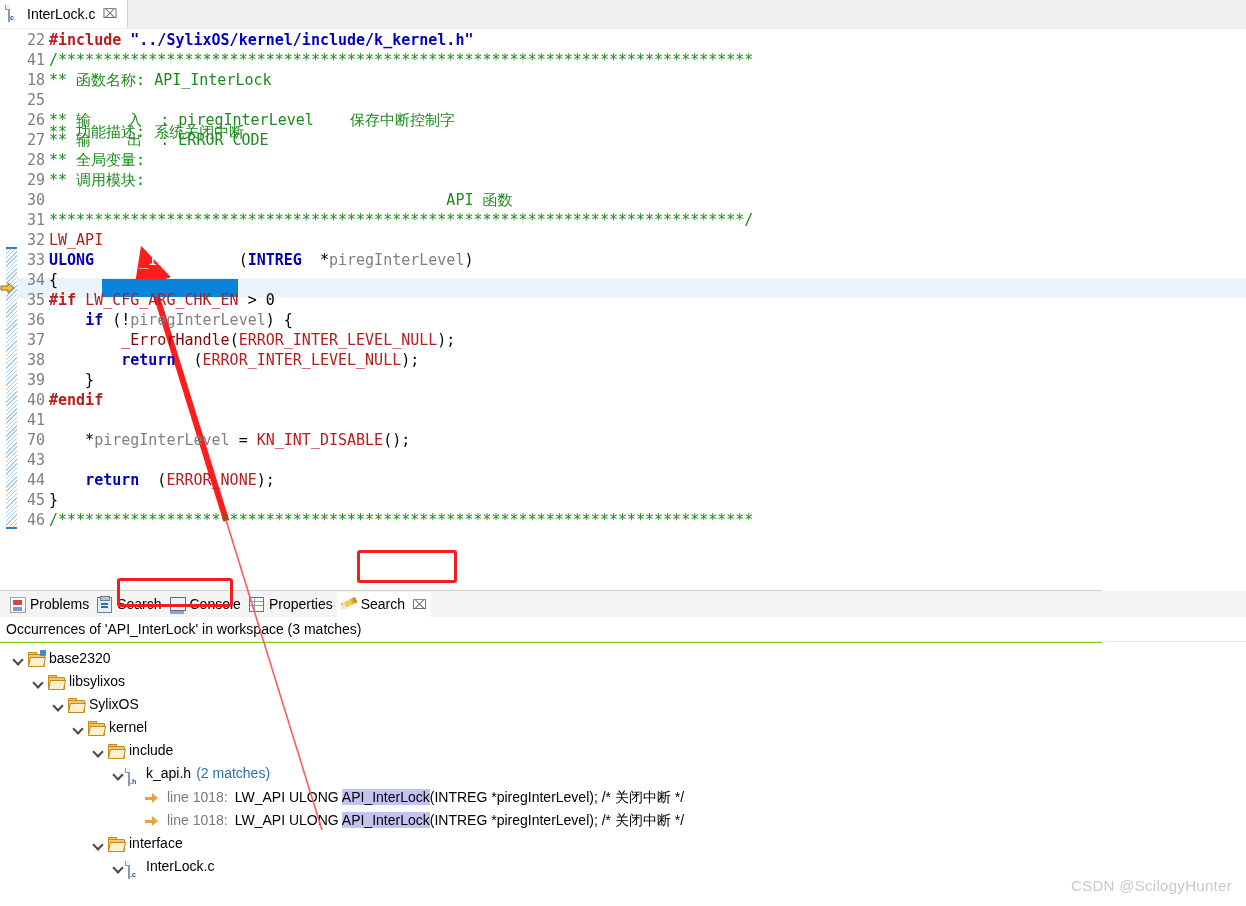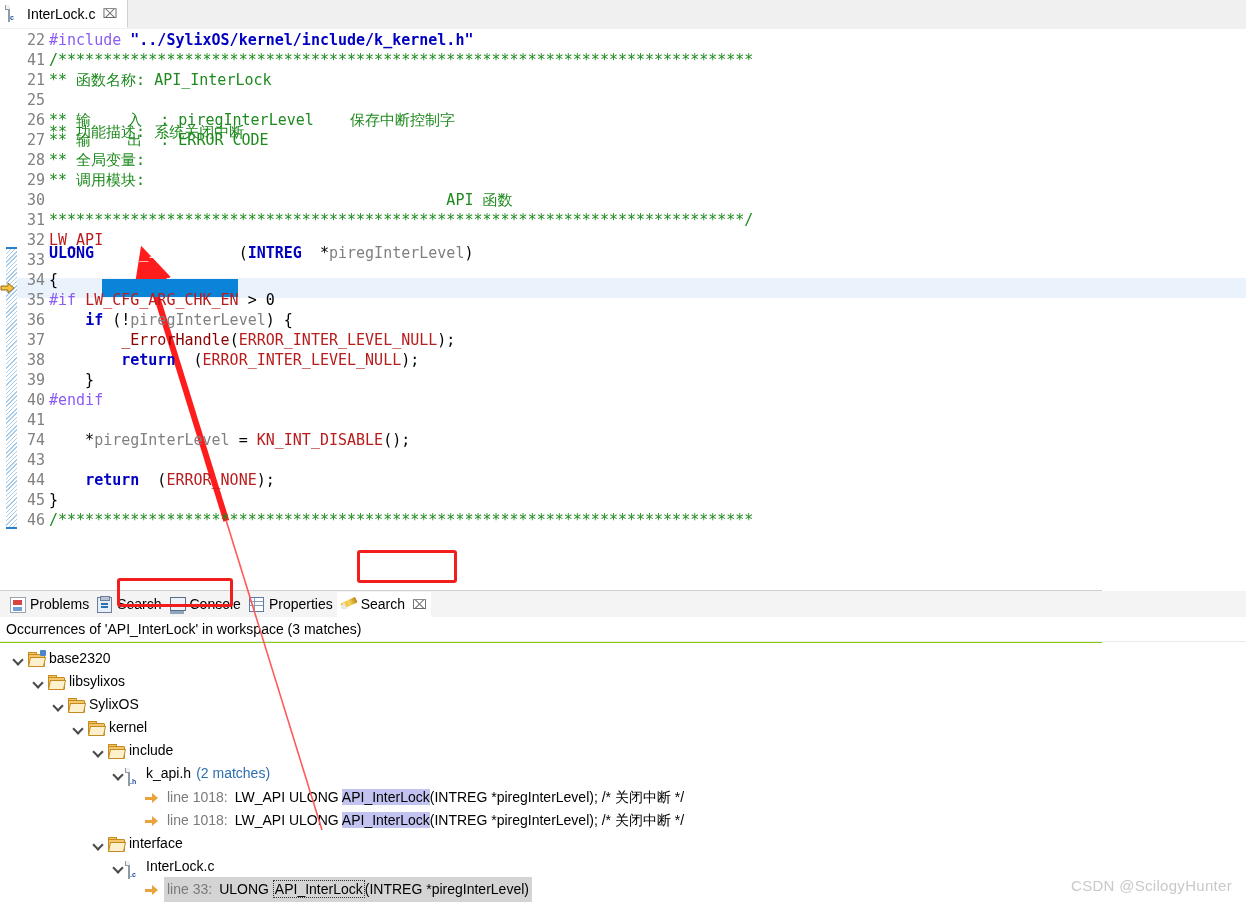--- a/index.html
+++ b/index.html
@@ -63,21 +63,21 @@
     position:absolute;left:6px;top:498px;width:11px;height:2px;background:#2a7fc9;
   }
   .lnum{
     position:absolute;left:17px;width:28px;text-align:right;
     color:#808080;font-family:"DejaVu Sans Mono","Liberation Mono",monospace;
     font-size:15px;line-height:20px;height:20px;
   }
   .ltext{position:absolute;left:49px;white-space:pre;
     font-family:"DejaVu Sans Mono","Liberation Mono",monospace;font-size:15px;line-height:20px;}
   .cmt{color:#1e8a1e;}
-  .pp{color:#8b5cf6;font-weight:normal;}
+  .pp{color:#b91c1c;font-weight:bold;}
   .macro{color:#b91c1c;}
   .typ{color:#0000c0;font-weight:bold;}
   .id{color:#808080;}
   .plain{color:#000;}
   .err{color:#8b0000;}
   #curline{
     position:absolute;left:17px;top:249px;width:1229px;height:20px;background:#eaf2fb;
   }
   #selbox{
     position:absolute;left:102px;top:250px;width:136px;height:18px;background:#0a84d8;
@@ -186,57 +186,57 @@
   <div id="curmarker">
     <svg width="16" height="16" viewBox="0 0 16 16">
       <path d="M1 6 H8 V3 L14 8 L8 13 V10 H1 Z" fill="#f5c242" stroke="#9a6b10" stroke-width="1"></path>
     </svg>
   </div>
   <div id="code-lines" style="position: relative; z-index: 3;">
       <div class="lnum" style="top: 1px;">22</div>
       <div class="ltext" style="top: 1px;"><span class="pp">#include </span><span class="typ">"../SylixOS/kernel/include/k_kernel.h"</span></div>
       <div class="lnum" style="top: 21px;">41</div>
       <div class="ltext" style="top: 21px;"><span class="cmt">/*****************************************************************************</span></div>
-      <div class="lnum" style="top: 41px;">21</div>
+      <div class="lnum" style="top: 41px;">18</div>
       <div class="ltext" style="top: 41px;"><span class="cmt">** 函数名称: API_InterLock</span></div>
       <div class="lnum" style="top: 61px;">25</div>
       <div class="ltext" style="top: 61px; margin-top: 32px;"><span class="cmt">** 功能描述: 系统关闭中断</span></div>
       <div class="lnum" style="top: 81px;">26</div>
       <div class="ltext" style="top: 81px;"><span class="cmt">** 输    入  : piregInterLevel    保存中断控制字</span></div>
       <div class="lnum" style="top: 101px;">27</div>
       <div class="ltext" style="top: 101px;"><span class="cmt">** 输    出  : ERROR CODE</span></div>
       <div class="lnum" style="top: 121px;">28</div>
       <div class="ltext" style="top: 121px;"><span class="cmt">** 全局变量:</span></div>
       <div class="lnum" style="top: 141px;">29</div>
       <div class="ltext" style="top: 141px;"><span class="cmt">** 调用模块:</span></div>
       <div class="lnum" style="top: 161px;">30</div>
       <div class="ltext" style="top: 161px;"><span class="cmt">                                            API 函数</span></div>
       <div class="lnum" style="top: 181px;">31</div>
       <div class="ltext" style="top: 181px;"><span class="cmt">*****************************************************************************/</span></div>
       <div class="lnum" style="top: 201px;">32</div>
       <div class="ltext" style="top: 201px;"><span class="macro">LW_API</span></div>
       <div class="lnum" style="top: 221px;">33</div>
-      <div class="ltext" style="top: 214px;"><span class="typ">ULONG  </span><span style="color: rgb(255, 255, 255); position: relative; z-index: 3;">API_InterLock</span><span class="plain"> (</span><span class="typ">INTREG</span><span class="plain">  *</span><span class="id">piregInterLevel</span><span class="plain">)</span></div>
+      <div class="ltext" style="top: 221px;"><span class="typ">ULONG  </span><span style="color: rgb(255, 255, 255); position: relative; z-index: 3;">API_InterLock</span><span class="plain"> (</span><span class="typ">INTREG</span><span class="plain">  *</span><span class="id">piregInterLevel</span><span class="plain">)</span></div>
       <div class="lnum" style="top: 241px;">34</div>
       <div class="ltext" style="top: 241px;"><span class="plain">{</span></div>
       <div class="lnum" style="top: 261px;">35</div>
       <div class="ltext" style="top: 261px;"><span class="pp">#if </span><span class="macro">LW_CFG_ARG_CHK_EN</span><span class="plain"> &gt; 0</span></div>
       <div class="lnum" style="top: 281px;">36</div>
       <div class="ltext" style="top: 281px;"><span class="plain">    </span><span class="typ">if</span><span class="plain"> (!</span><span class="id">piregInterLevel</span><span class="plain">) {</span></div>
       <div class="lnum" style="top: 301px;">37</div>
       <div class="ltext" style="top: 301px;"><span class="plain">        </span><span class="err">_ErrorHandle</span><span class="plain">(</span><span class="macro">ERROR_INTER_LEVEL_NULL</span><span class="plain">);</span></div>
       <div class="lnum" style="top: 321px;">38</div>
       <div class="ltext" style="top: 321px;"><span class="plain">        </span><span class="typ">return</span><span class="plain">  (</span><span class="macro">ERROR_INTER_LEVEL_NULL</span><span class="plain">);</span></div>
       <div class="lnum" style="top: 341px;">39</div>
       <div class="ltext" style="top: 341px;"><span class="plain">    }</span></div>
       <div class="lnum" style="top: 361px;">40</div>
       <div class="ltext" style="top: 361px;"><span class="pp">#endif</span></div>
       <div class="lnum" style="top: 381px;">41</div>
       <div class="ltext" style="top: 381px;"><span class="plain"></span></div>
-      <div class="lnum" style="top: 401px;">74</div>
+      <div class="lnum" style="top: 401px;">70</div>
       <div class="ltext" style="top: 401px; text-align: center;"><span class="plain">    *</span><span class="id">piregInterLevel</span><span class="plain"> = </span><span class="macro">KN_INT_DISABLE</span><span class="plain">();</span></div>
       <div class="lnum" style="top: 421px;">43</div>
       <div class="ltext" style="top: 421px;"><span class="plain"></span></div>
       <div class="lnum" style="top: 441px;">44</div>
       <div class="ltext" style="top: 441px;"><span class="plain">    </span><span class="typ">return</span><span class="plain">  (</span><span class="macro">ERROR_NONE</span><span class="plain">);</span></div>
       <div class="lnum" style="top: 461px;">45</div>
       <div class="ltext" style="top: 461px;"><span class="plain">}</span></div>
       <div class="lnum" style="top: 481px;">46</div>
       <div class="ltext" style="top: 481px;"><span class="cmt">/*****************************************************************************</span></div>
     </div>
@@ -356,27 +356,20 @@
           <span class="tabtop"></span>
           <span class="back"></span>
           <span class="front"></span>
         </span>
         <span class="tlabel">interface</span>
       </div>
       <div class="trow" style="left: 110px; top: 212px;">
         <span class="twist"></span>
         <span class="tfile"><span class="cfile-icon"><span class="lbl">.c</span></span></span>
         <span class="tlabel">InterLock.c</span>
-      </div>
-      <div class="trow" style="left: 144px; top: 235px;">
-        <span class="arrow-icon">
-          <span class="shaft"></span>
-          <span class="head"></span>
-        </span>
-        <span class="rowsel" style="padding: 1px 3px;"><span class="tline">line 33:</span><span>ULONG </span><span class="dashbox">API_InterLock</span><span>(INTREG *piregInterLevel)</span></span>
       </div>
     </div>
 </div>
 
 <div id="annot-layer">
     <div class="redbox" style="left: 357px; top: 550px; width: 100px; height: 33px; border-color: rgb(242, 29, 29);"></div>
     <div class="redbox" style="left: 117px; top: 578px; width: 116px; height: 29px; border-color: rgb(242, 29, 29);"></div>
   </div>
 <svg id="annot-svg">
   <defs>

